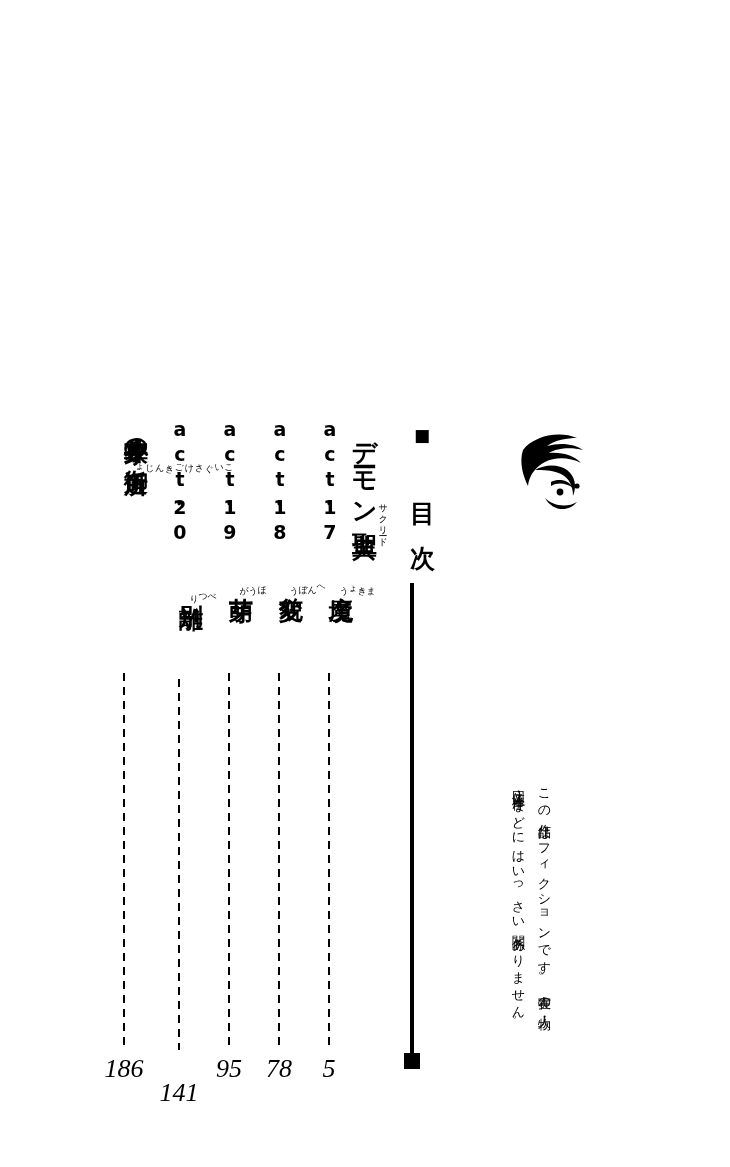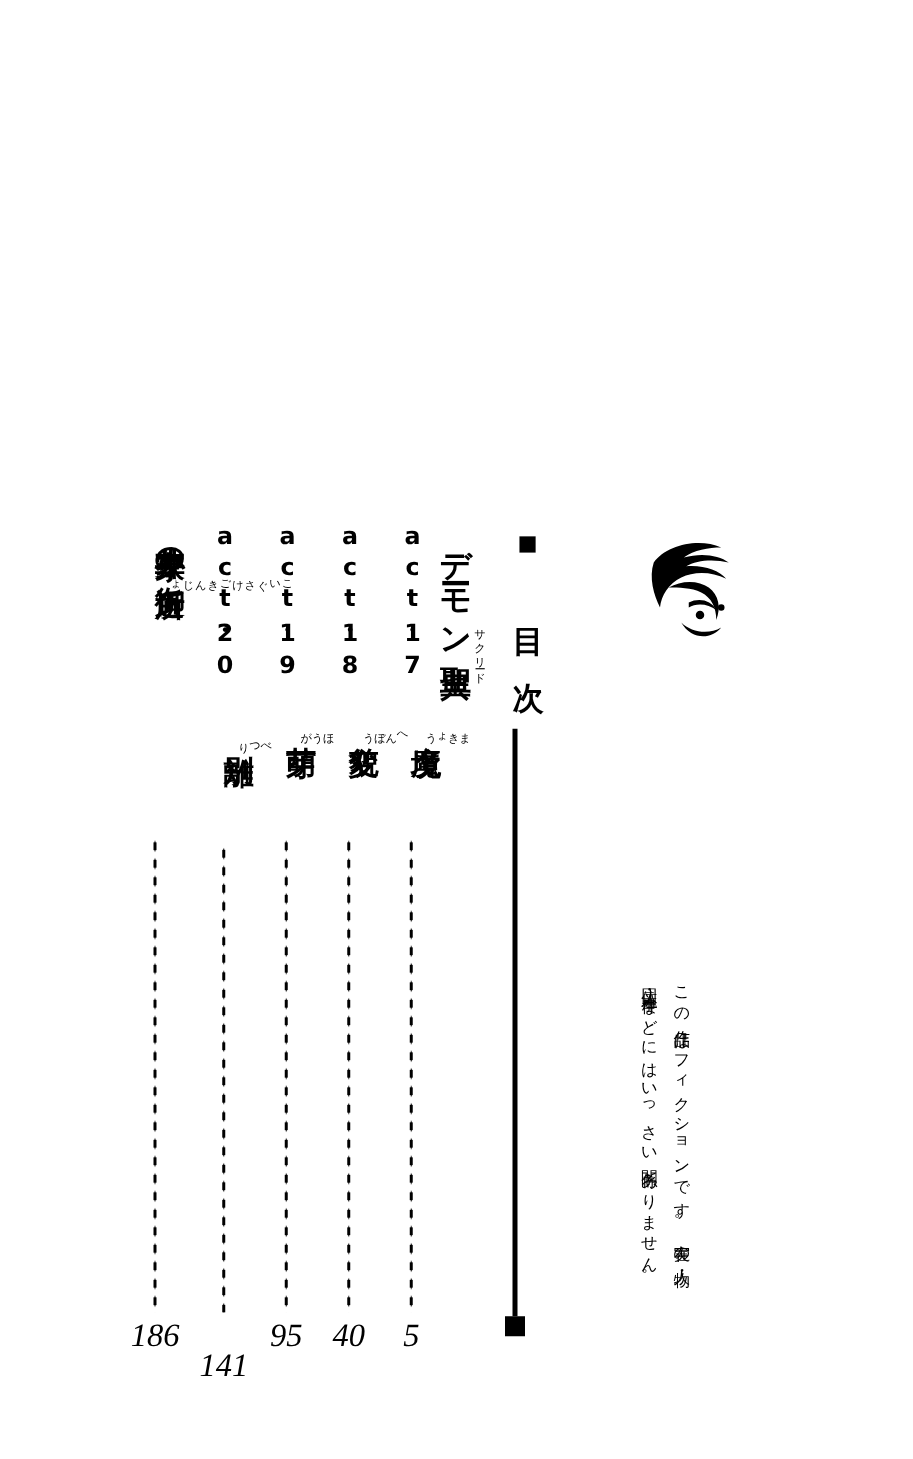--- a/index.html
+++ b/index.html
@@ -184,21 +184,21 @@
       <div class="ruby-holder" style="left:34px; top:162px;">まきょう</div>
       <div class="dots" style="top:252px; height:380px;"></div>
       <div class="page-num" style="top:636px;">5</div>
     </div>
 
     <div class="entry" style="left:155px;">
       <div class="head latin">act・18</div>
       <div class="head" style="position:absolute; left:0; top:160px; width:48px;">変貌</div>
       <div class="ruby-holder" style="left:34px; top:162px;">へんぼう</div>
       <div class="dots" style="top:252px; height:380px;"></div>
-      <div class="page-num" style="top:636px;">40</div>
+      <div class="page-num" style="top:636px;">78</div>
     </div>
 
     <div class="entry" style="left:105px;">
       <div class="head latin">act・19</div>
       <div class="head" style="position:absolute; left:0; top:160px; width:48px;">萌芽</div>
       <div class="ruby-holder" style="left:34px; top:162px;">ほうが</div>
       <div class="dots" style="top:252px; height:380px;"></div>
       <div class="page-num" style="top:636px;">95</div>
     </div>
 

